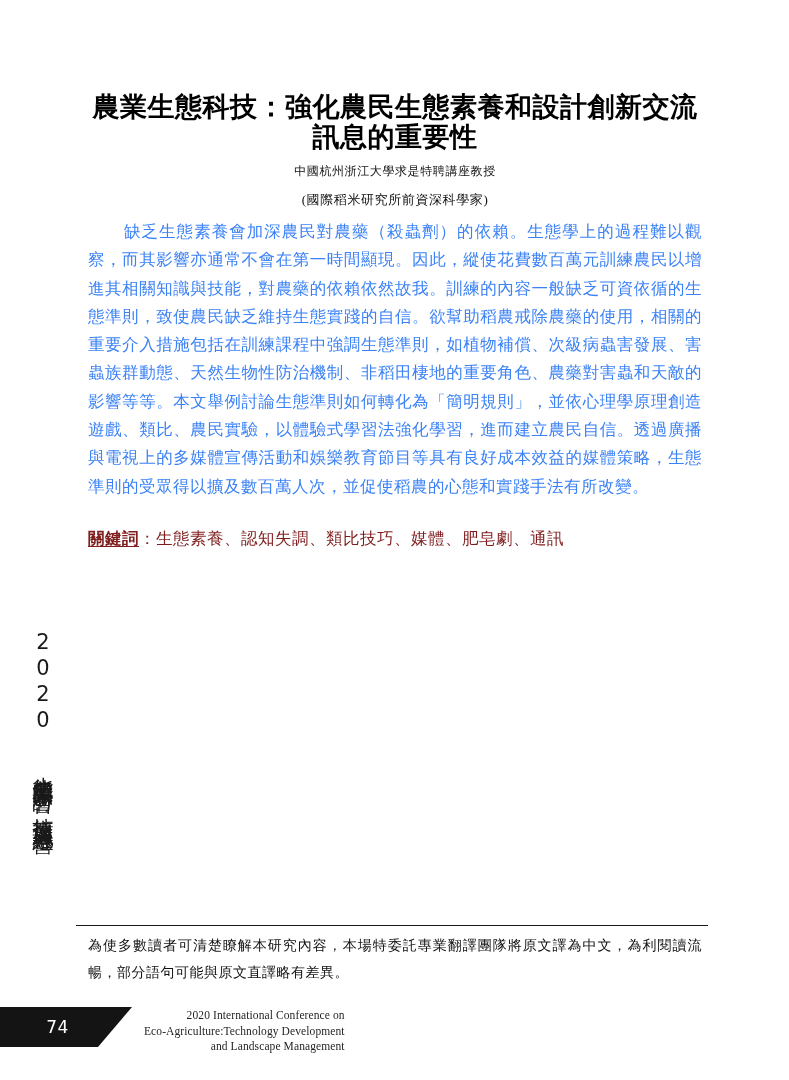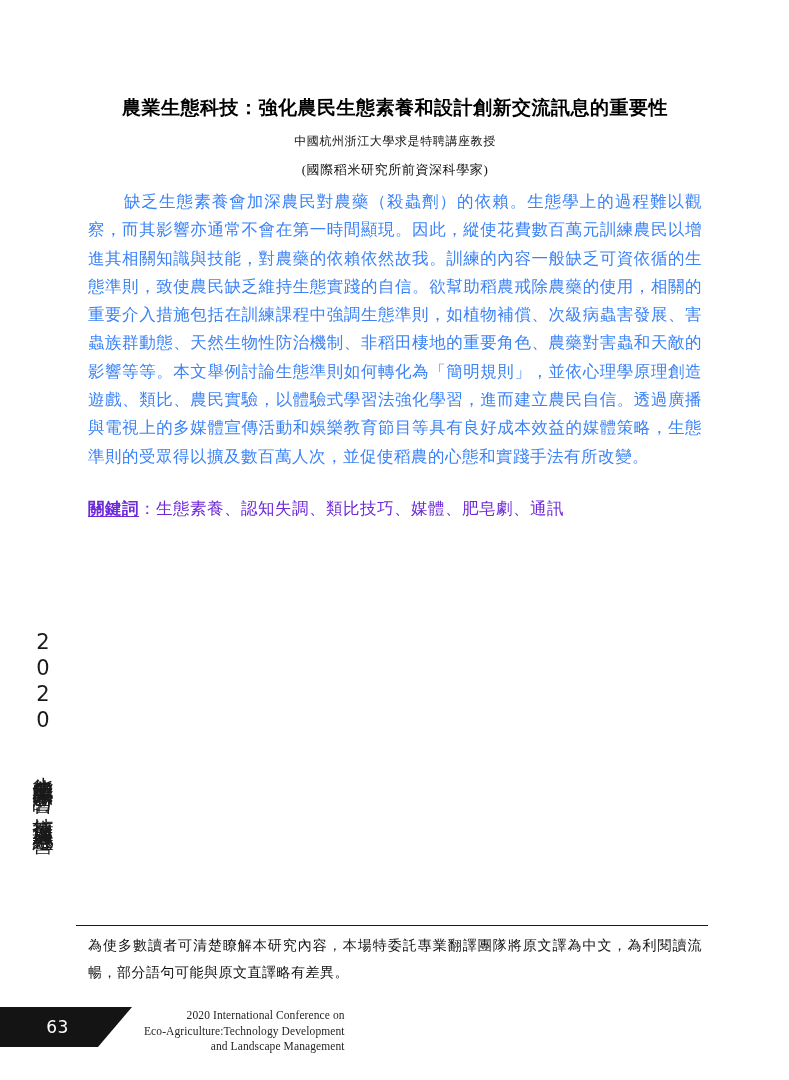--- a/index.html
+++ b/index.html
@@ -42,21 +42,21 @@
     left: 88px;
     top: 0;
     width: 614px;
   }
 
   .doc-title {
     margin: 0;
     padding-top: 92px;
     text-align: center;
     font-family: "DejaVu Serif", "Liberation Serif", serif;
-    font-size: 19px;
+    font-size: 27px;
     font-weight: bold;
     letter-spacing: 0.5px;
     line-height: 30px;
     color: #000000;
   }
 
   .author {
     margin: 0;
     padding-top: 18px;
     text-align: center;
@@ -113,21 +113,21 @@
     color: #3b82f6;
   }
 
   .keywords {
     margin: 0;
     padding-top: 24px;
     font-family: "Liberation Serif", "DejaVu Serif", serif;
     font-size: 16.5px;
     line-height: 28px;
     letter-spacing: 0.5px;
-    color: #6d28d9;
+    color: #7f1d1d;
   }
 
   .keywords-label {
     font-weight: bold;
     text-decoration: underline;
     text-underline-offset: 2px;
   }
 
   
   .footnote-rule {
@@ -215,21 +215,21 @@
       <span class="keywords-label">關鍵詞</span><span>：</span><span>生態素養、認知失調、類比技巧、媒體、肥皂劇、通訊</span>
     </p>
 
   </div>
 
   <div class="footnote-rule"></div>
 
   <p class="footnote">為使多數讀者可清楚瞭解本研究內容，本場特委託專業翻譯團隊將原文譯為中文，為利閱讀流暢，部分語句可能與原文直譯略有差異。</p>
 
   <div class="page-number-shape"></div>
-  <div class="page-number">63</div>
+  <div class="page-number">74</div>
 
   <div class="footer-conference">
     <div>2020 International Conference on</div>
     <div>Eco-Agriculture:Technology Development</div>
     <div>and Landscape Management</div>
   </div>
 
 </div>
 
 </body></html>

